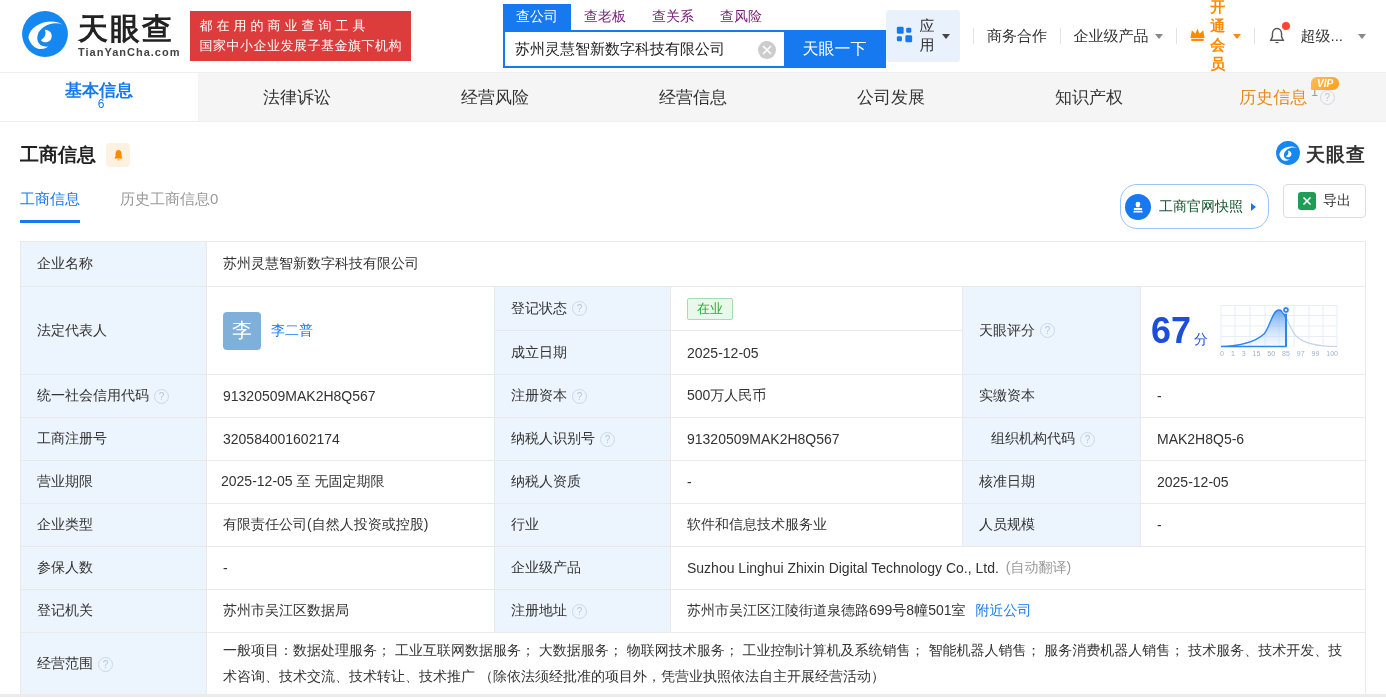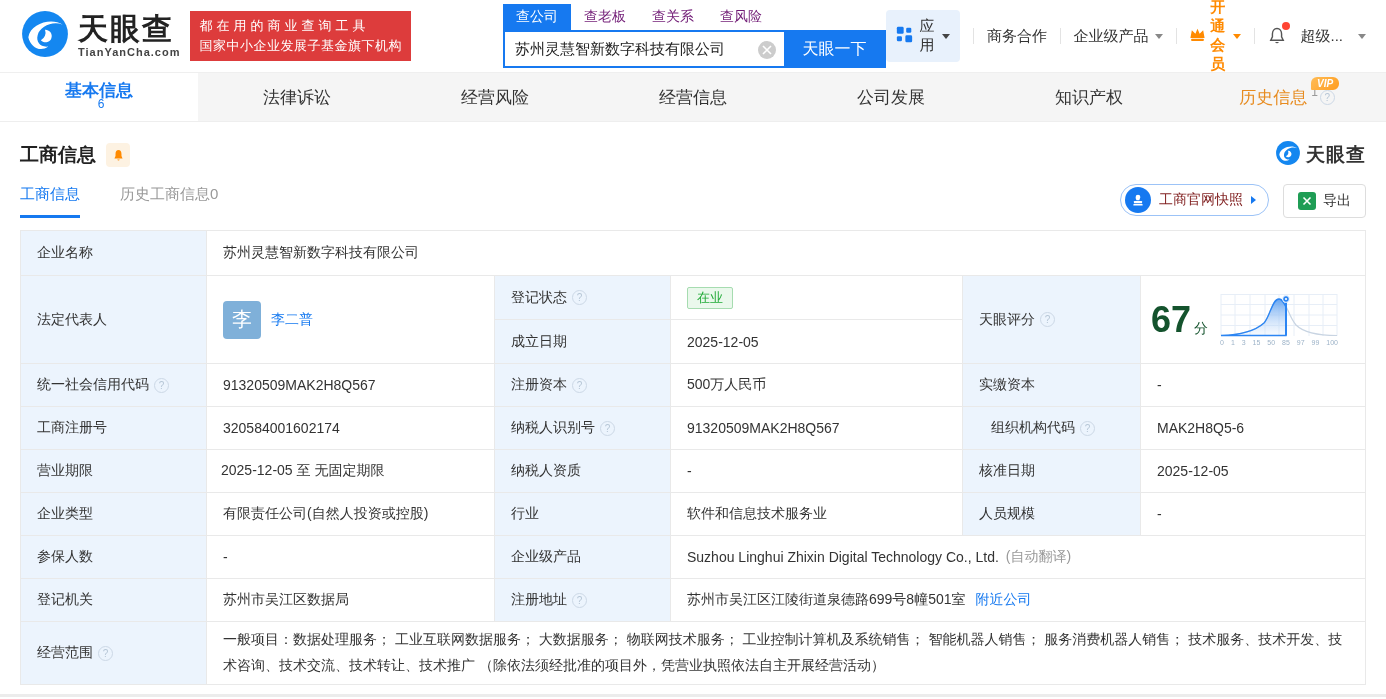--- a/index.html
+++ b/index.html
@@ -56,43 +56,43 @@
   .bell-badge{width:24px;height:24px;background:#fdf2e2;border-radius:4px;margin-left:10px;
      display:flex;align-items:center;justify-content:center;cursor:pointer;}
   .watermark{margin-left:auto;display:flex;align-items:center;gap:5px;}
   .wm-txt{font-size:19px;font-weight:bold;color:#333;letter-spacing:1px;}
 
   .bar{display:flex;justify-content:space-between;align-items:center;margin-top:14px;}
   .subtabs{display:flex;gap:40px;font-size:15px;align-items:baseline;}
   .subtab{color:#999;cursor:pointer;padding-bottom:11px;}
   .subtab.active{color:#1679f0;border-bottom:3px solid #1679f0;}
   .bar-btns{display:flex;gap:14px;}
-  .snap-btn{display:flex;align-items:center;gap:8px;border:1px solid #9cc3f7;color:#7f1d1d;border-radius:17px;
-      height:32px;padding:0 12px 0 4px;font-size:14px;background:#fff;cursor:pointer;}
+  .snap-btn{display:flex;align-items:center;gap:8px;border:1px solid #9cc3f7;color:#14532d;border-radius:17px;
+      height:45px;padding:0 12px 0 4px;font-size:14px;background:#fff;cursor:pointer;}
   .stamp-circ{width:26px;height:26px;border-radius:50%;background:#1679f0;display:flex;align-items:center;justify-content:center;}
   .tri-r{width:0;height:0;border-top:4px solid transparent;border-bottom:4px solid transparent;border-left:5px solid #1679f0;}
   .exp-btn{display:flex;align-items:center;gap:7px;border:1px solid #ddd;border-radius:4px;height:34px;
       padding:0 14px;font-size:14px;color:#333;background:#fff;cursor:pointer;}
   .xls{width:18px;height:18px;background:#1f9d55;border-radius:3px;display:flex;align-items:center;justify-content:center;}
 
   
   .tyc-table{margin-top:12px;display:grid;gap:1px;background:#e9e9e9;border:1px solid #e9e9e9;
      grid-template-columns:185px 287px 175px 291px 177px 1fr;
      grid-template-rows:44px 43px 43px 42px 42px 42px 42px 42px 42px 62px;}
   .cell{background:#fff;padding:0 16px;display:flex;align-items:center;font-size:14px;color:#333;overflow:hidden;}
   .lbl{background:#ecf4fd;}
   .avatar{width:38px;height:38px;border-radius:4px;background:#7fb0d9;color:#fff;font-size:20px;
      display:flex;align-items:center;justify-content:center;margin-right:10px;flex:none;}
   .blue{color:#1679f0;cursor:pointer;}
   .gray{color:#999;margin-left:7px;}
   .badge-green{color:#23ab39;background:#eaf8ec;border:1px solid #a6dcb0;padding:1px 9px;font-size:13px;border-radius:2px;}
   .scope-txt{line-height:1.85;}
   
   .score-cell{padding:0 10px;gap:12px;}
-  .score-num{color:#14532d;font-weight:bold;font-size:36px;line-height:1;display:flex;align-items:flex-end;}
+  .score-num{color:#1d4ed8;font-weight:bold;font-size:36px;line-height:1;display:flex;align-items:flex-end;}
   .score-num i{font-style:normal;font-size:14px;font-weight:normal;margin:0 0 3px 3px;}
   .score-chart{display:flex;flex-direction:column;}
   .ticks{display:flex;justify-content:space-between;width:118px;font-size:7px;color:#9db3c8;margin-top:1px;}
 
   .bottom-line{position:absolute;left:0;bottom:2px;width:100%;height:3px;background:#ececec;}
 </style>
 </head>
 <body>
 
 <div class="hdr">

